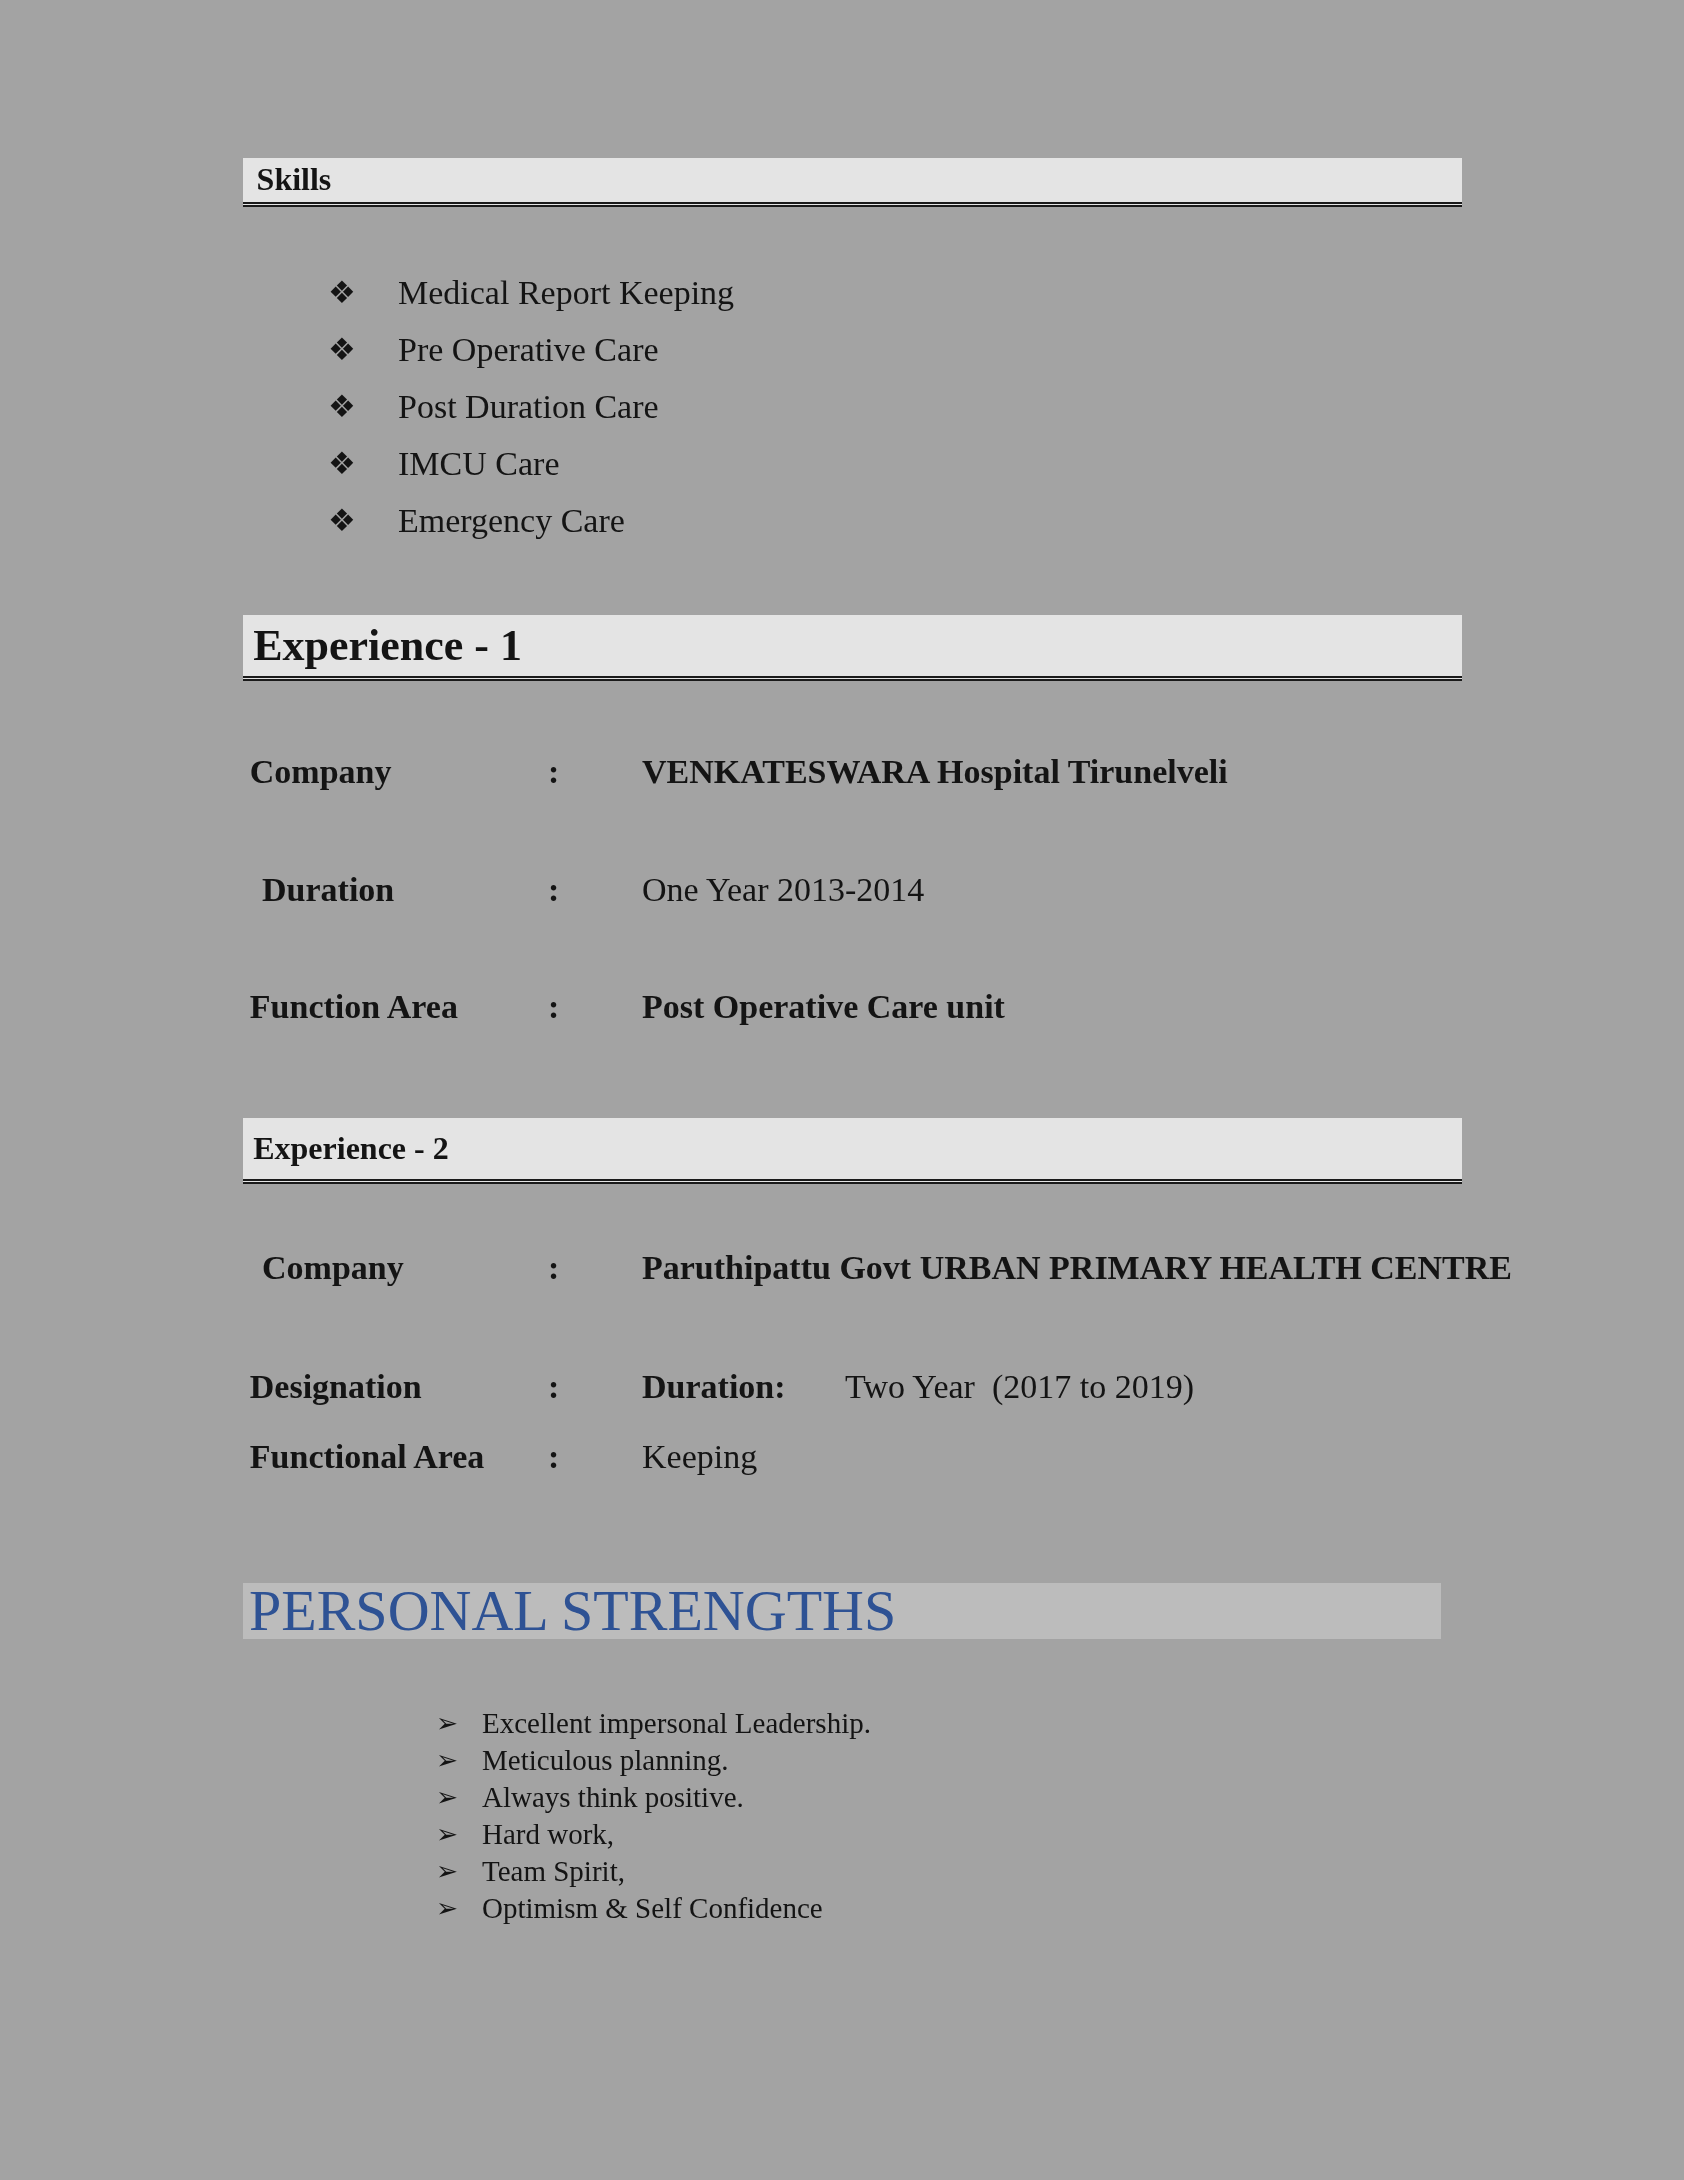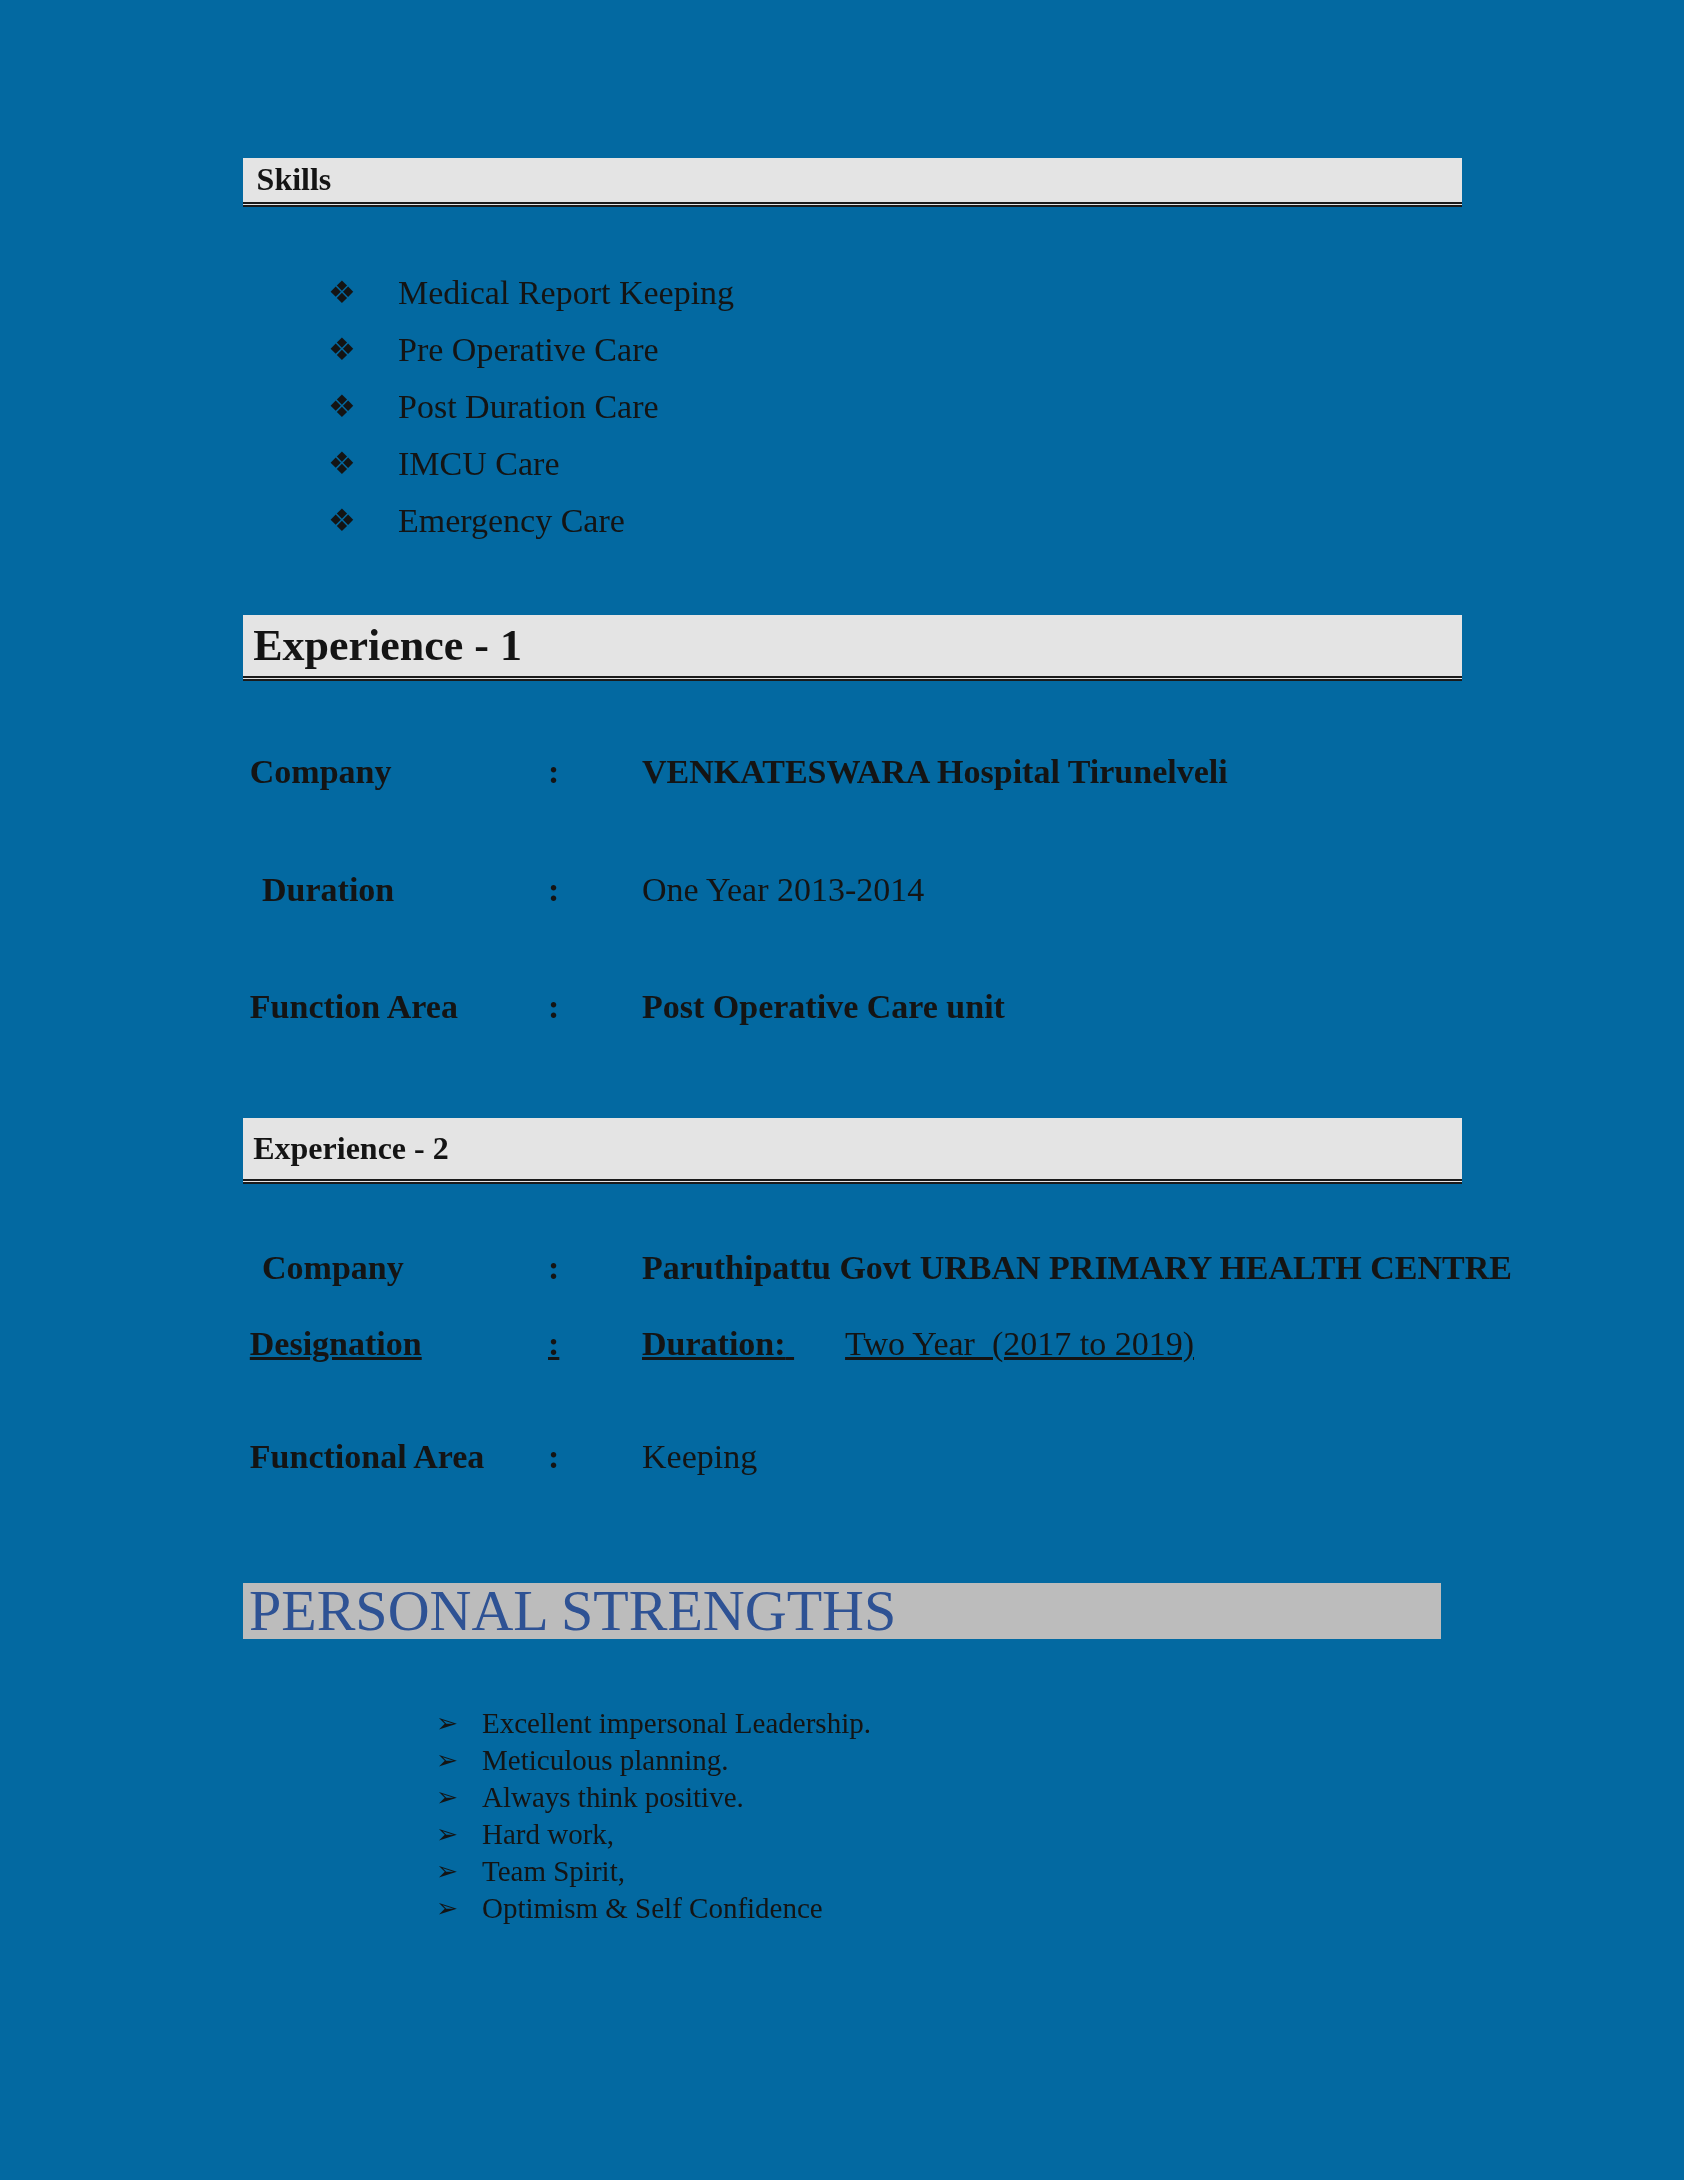--- a/index.html
+++ b/index.html
@@ -8,21 +8,21 @@
     --strengths-title:#2e5294;
     --text:#141414;
     --border:#1a1a1a;
   }
   html,body{margin:0;padding:0;}
   body{background:#ffffff;}
   .page{
     position:relative;
     width:1685px;
     height:2181px;
-    background:#0369a1;
+    background:#a3a3a3;
     font-family:"Liberation Serif","DejaVu Serif",serif;
     color:var(--text);
     overflow:hidden;
   }
   
   .bar{
     position:absolute;
     left:243px;
     box-sizing:border-box;
     background:var(--bar-light);
@@ -72,21 +72,21 @@
   .row .lbl--indent{ padding-left:19px; }
   .row .colon{ width:94px; font-weight:bold; }
   .row .val{ white-space:nowrap; }
   .row .val--bold{ font-weight:bold; }
   .row .val-prefix{ font-weight:bold; }
   .row .val-rest{ font-weight:normal; margin-left:51px; }
   .row--e1-company{ top:753px; }
   .row--e1-duration{ top:871px; }
   .row--e1-function{ top:988px; }
   .row--e2-company{ top:1249px; }
-  .row--e2-designation{ top:1325px;text-decoration:underline; }
+  .row--e2-designation{ top:1368px; }
   .row--e2-functional{ top:1438px; }
   
   .strengths-list{
     position:absolute; top:1705px; left:436px;
   }
   .strength-item{
     height:37px; display:flex; align-items:center;
     font-size:29px;
   }
   .strength-item .bullet{

